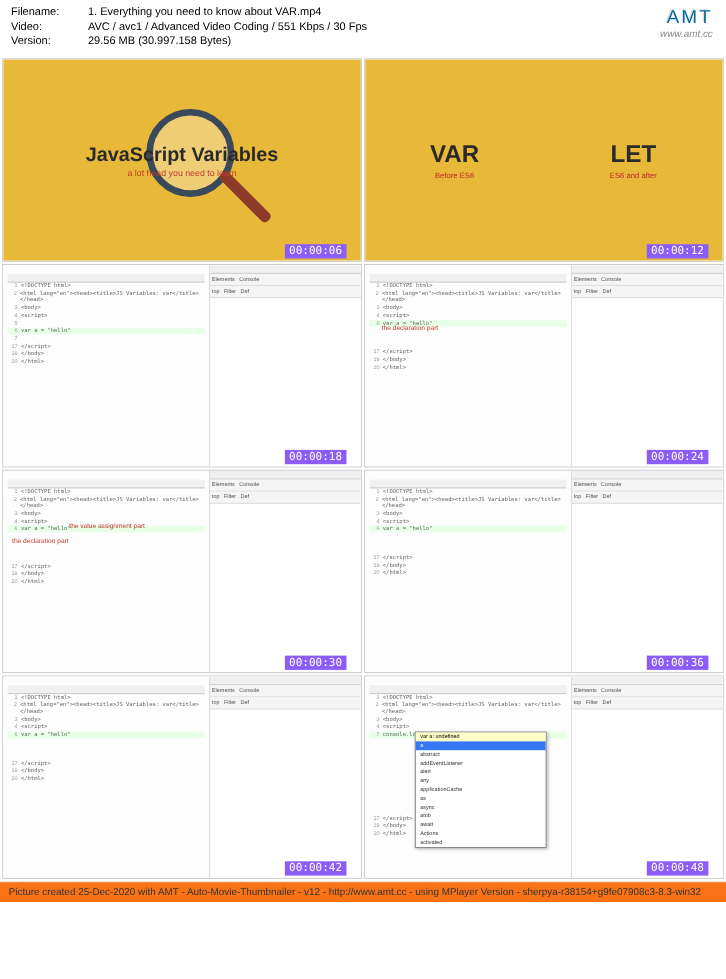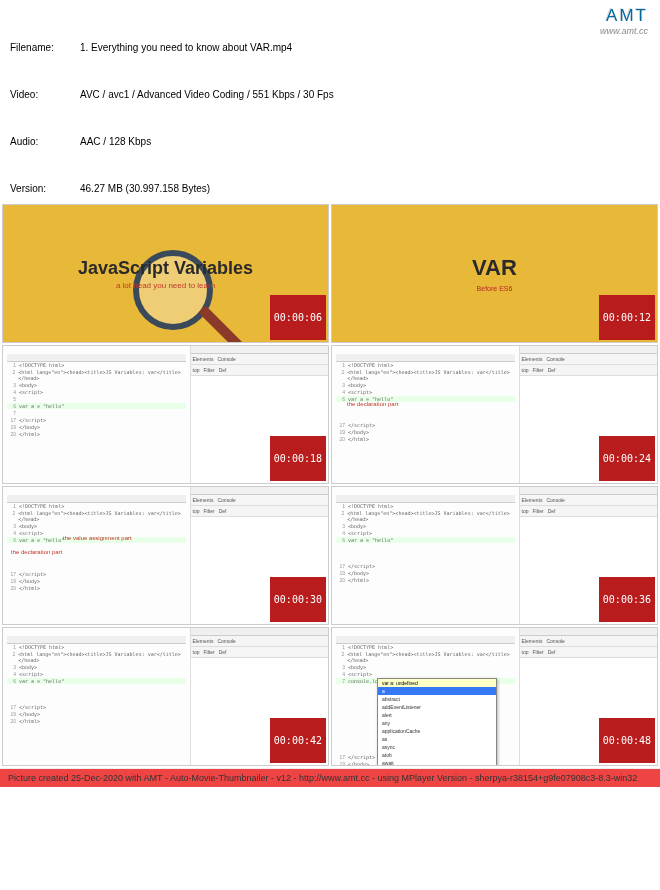--- a/index.html
+++ b/index.html
@@ -1,46 +1,46 @@
 <!DOCTYPE html>
 <html><head>
 <meta charset="utf-8">
 <style>
 * { margin: 0; padding: 0; box-sizing: border-box; }
 body { font-family: Arial, sans-serif; font-size: 10px; background: #fff; width: 660px; }
 .header { padding: 6px 10px; background: #fff; position: relative; }
-.header-row { display: flex; margin-bottom: 2px; margin-top: 36px; }
+.header-row { display: flex; margin-bottom: 2px; }
 .header-label { width: 70px; color: #000; }
 .header-value { color: #000; }
 .logo { position: absolute; top: 6px; right: 12px; text-align: right; }
 .logo-text { font-size: 17px; font-weight: normal; color: #0369a1; letter-spacing: 2px; text-shadow: 1px 1px 0 #fff, -1px -1px 0 #ddd; }
 .logo-url { font-size: 9px; color: #888; font-style: italic; }
 .grid { display: grid; grid-template-columns: 1fr 1fr; gap: 2px; padding: 2px; background: #fff; }
-.thumb { position: relative; border: 1px solid #ccc; background: #fff; height: 139px; overflow: hidden; }
-.timestamp { position: absolute; bottom: 2px; right: 2px; background: #b91c1c; color: #fff; font-size: 10px; padding: 17px 4px; font-family: monospace; }
+.thumb { position: relative; border: 1px solid #ccc; background: #fff; height: 185px; overflow: hidden; }
+.timestamp { position: absolute; bottom: 2px; right: 13px; background: #8b5cf6; color: #fff; font-size: 10px; padding: 1px 4px; font-family: monospace; }
 .intro-slide { background: #e8b838; height: 100%; display: flex; align-items: center; justify-content: center; position: relative; }
 .mag-glass { position: absolute; width: 80px; height: 80px; border: 6px solid #3a4a5a; border-radius: 50%; background: rgba(255,255,255,0.3); top: 45px; left: 130px; }
 .mag-handle { position: absolute; width: 60px; height: 10px; background: #8b3a2a; transform: rotate(45deg); top: 120px; left: 190px; border-radius: 4px; }
 .intro-title { font-size: 18px; font-weight: bold; color: #2a2a2a; text-align: center; }
 .intro-sub { font-size: 8px; color: #c0392b; margin-top: 2px; }
 .varlet-slide { background: #e8b838; height: 100%; display: flex; justify-content: flex-end; }
 .varlet-half { flex: 1; display: flex; flex-direction: column; align-items: center; justify-content: center; }
 .varlet-big { font-size: 22px; font-weight: bold; color: #2a2a2a; }
 .varlet-small { font-size: 7px; color: #b8272a; margin-top: 4px; }
 .code-slide { background: #fff; height: 100%; display: flex; font-size: 5px; }
 .code-left { flex: 1.3; padding: 8px 4px; background: #fdfdfd; border-right: 1px solid #ddd; position: relative; }
 .code-right { flex: 1; background: #fff; }
 .tab-bar { background: #f0f0f0; height: 8px; border-bottom: 1px solid #ccc; }
 .code-line { display: flex; margin-bottom: 1px; }
 .line-num { width: 12px; color: #999; text-align: right; padding-right: 3px; font-size: 5px; }
 .line-code { color: #666; font-family: monospace; font-size: 5px; }
 .highlight-line { background: #e8ffe8; }
 .code-annotation { color: #c0392b; font-size: 6px; position: absolute; }
 .devtools-header { background: #f5f5f5; border-bottom: 1px solid #ddd; padding: 2px; font-size: 5px; color: #555; display: flex; gap: 4px; }
-.footer { padding: 4px 8px; font-size: 9px; color: #333; background: #ef4444; border-top: 1px solid #eee; }
+.footer { padding: 4px 8px; font-size: 9px; color: #333; background: #f97316; border-top: 1px solid #eee; }
 .autocomplete { background: #fff; border: 1px solid #888; position: absolute; font-size: 5px; box-shadow: 1px 1px 3px rgba(0,0,0,0.3); }
 .autocomplete-item { padding: 1px 4px; color: #333; }
 .autocomplete-item.sel { background: #3478f6; color: #fff; }
 </style>
 </head>
 <body>
 
 <div class="header">
   <div class="logo">
     <div class="logo-text">AMT</div>
@@ -48,26 +48,22 @@
   </div>
   <div class="header-row">
       <div class="header-label">Filename:</div>
       <div class="header-value">1. Everything you need to know about VAR.mp4</div>
     </div>
   <div class="header-row">
       <div class="header-label">Video:</div>
       <div class="header-value">AVC / avc1 / Advanced Video Coding / 551 Kbps / 30 Fps</div>
     </div>
   <div class="header-row">
-      <div class="header-label">Audio:</div>
-      <div class="header-value">AAC / 128 Kbps</div>
-    </div>
-  <div class="header-row">
       <div class="header-label">Version:</div>
-      <div class="header-value">46.27 MB (30.997.158 Bytes)</div>
+      <div class="header-value">29.56 MB (30.997.158 Bytes)</div>
     </div>
 </div>
 
 <div class="grid">
 
   <div class="thumb">
     <div class="intro-slide">
       <div class="mag-glass"></div>
       <div class="mag-handle"></div>
       <div style="text-align:center; z-index:2;">
@@ -76,20 +72,24 @@
       </div>
     </div>
     <div class="timestamp">00:00:06</div>
   </div>
 
   <div class="thumb">
     <div class="varlet-slide">
       <div class="varlet-half">
         <div class="varlet-big">VAR</div>
         <div class="varlet-small">Before ES6</div>
+      </div>
+      <div class="varlet-half">
+        <div class="varlet-big">LET</div>
+        <div class="varlet-small">ES6 and after</div>
       </div>
     </div>
     <div class="timestamp">00:00:12</div>
   </div>
 
   <div class="thumb">
     <div class="code-slide">
       <div class="code-left">
         <div class="tab-bar"></div>
         <div class="code-line">

